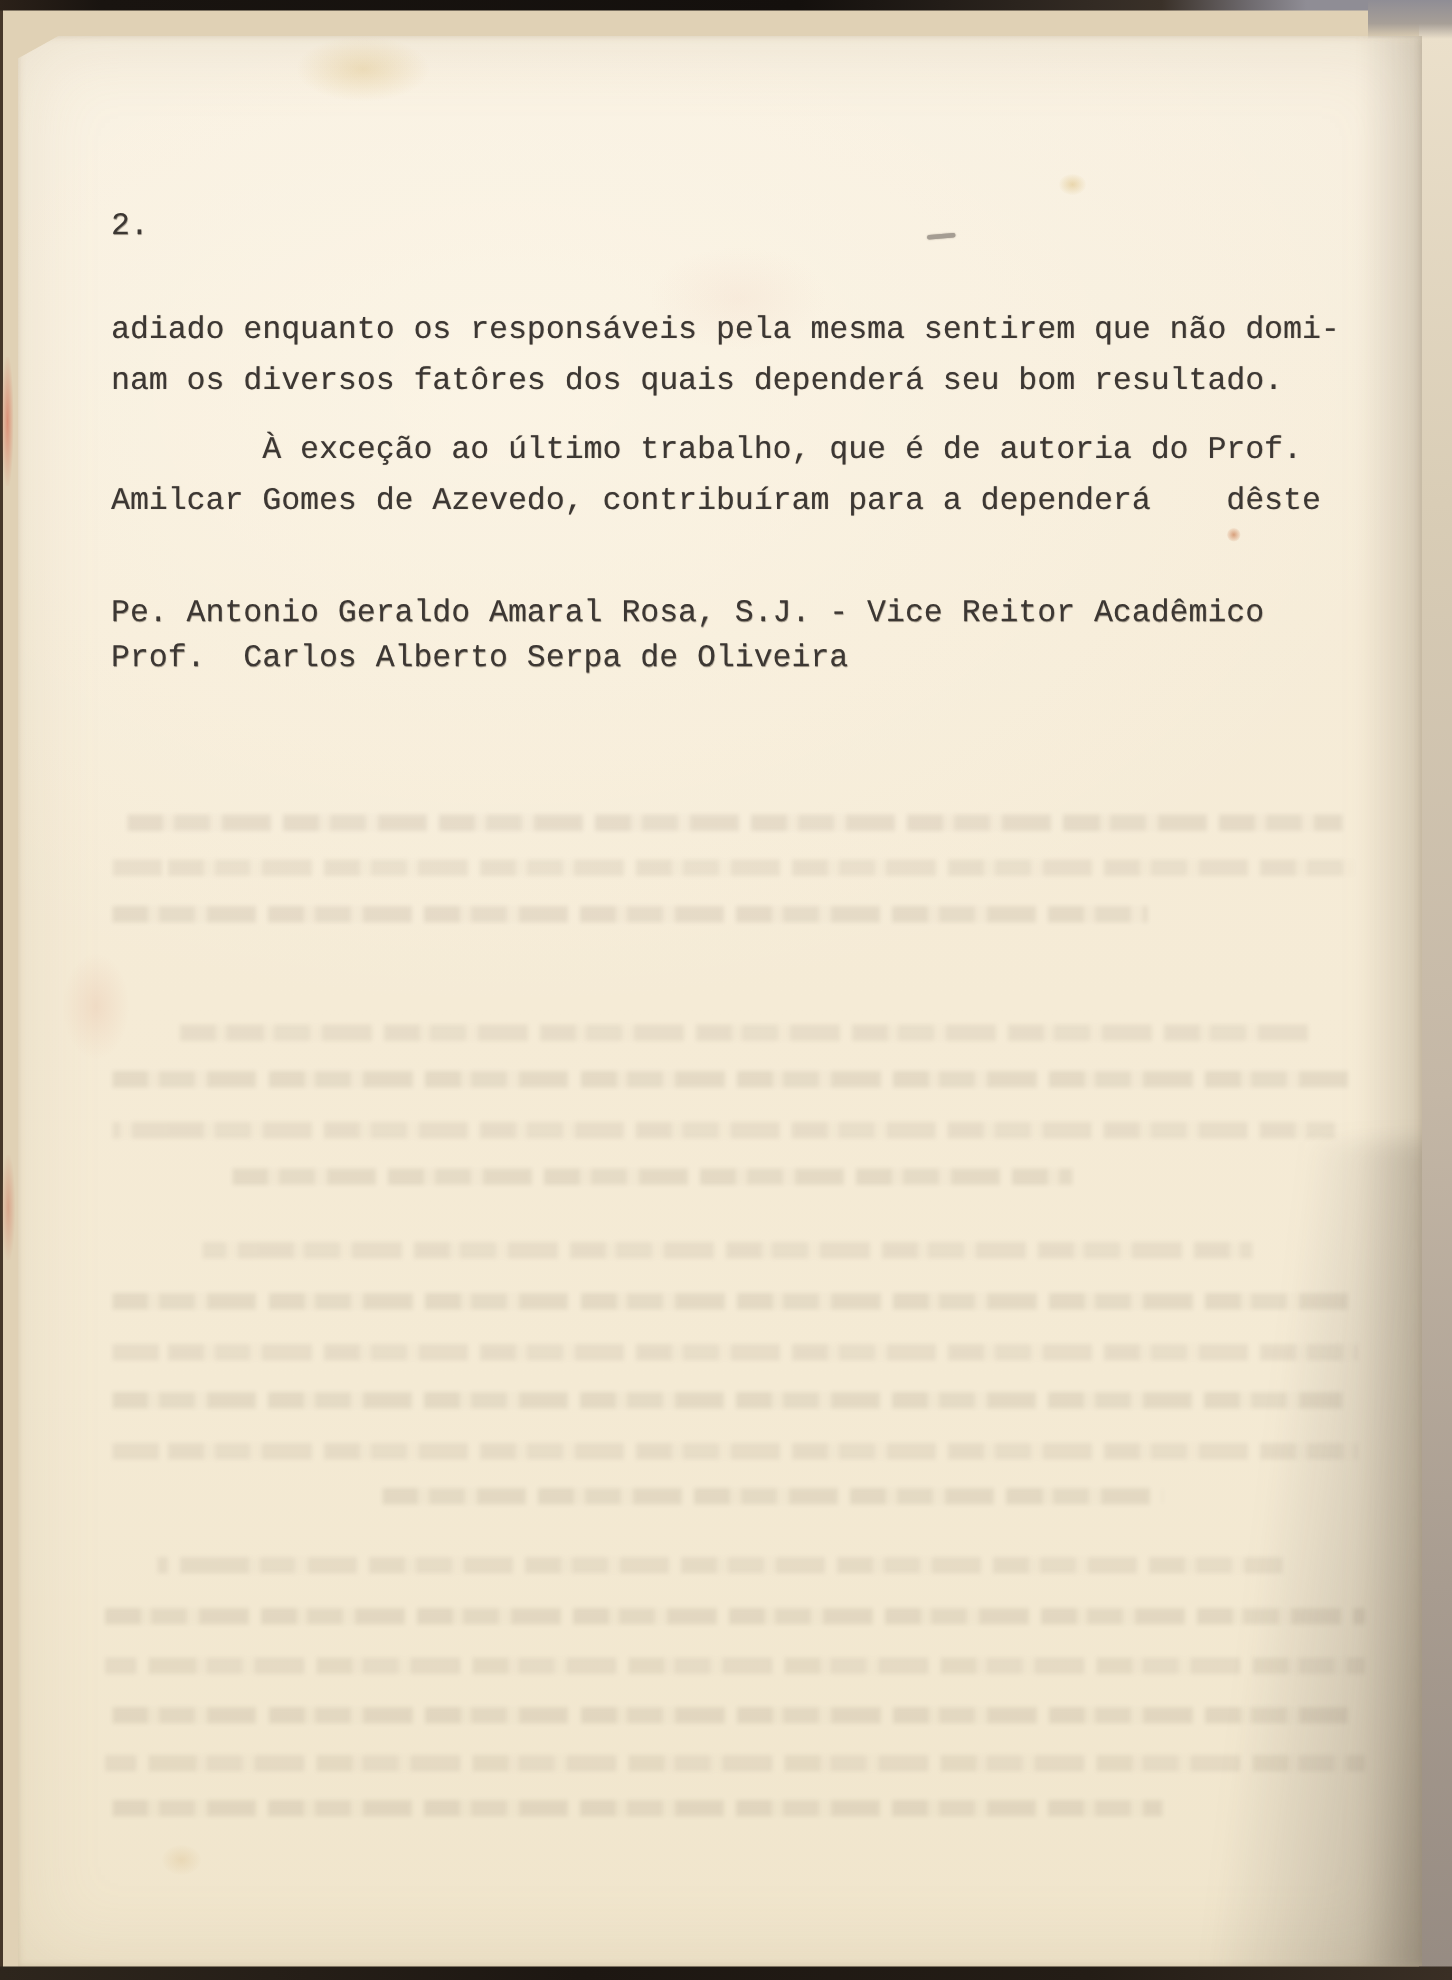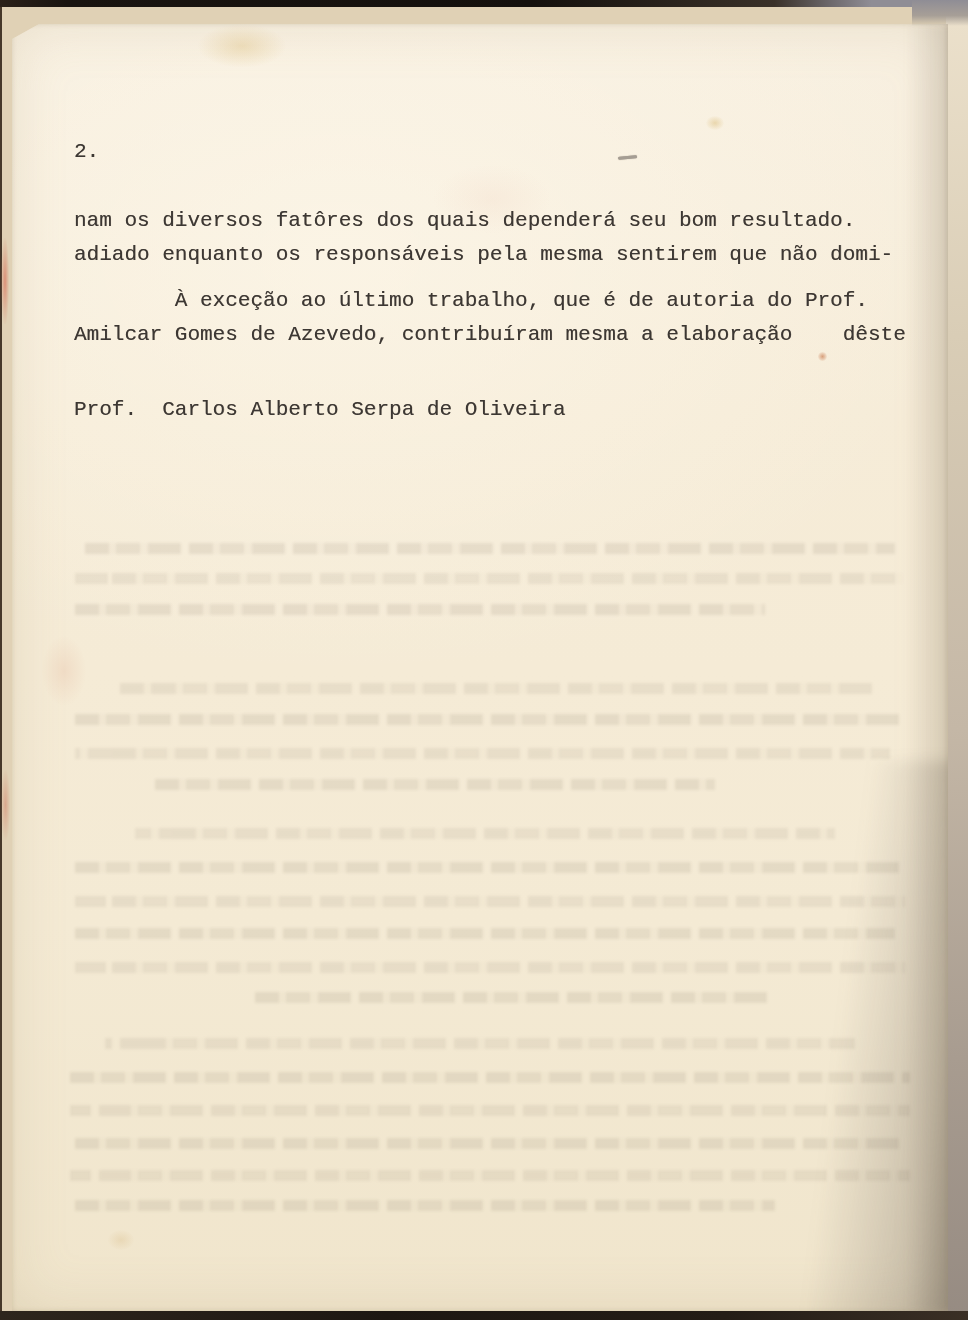--- a/index.html
+++ b/index.html
@@ -145,30 +145,31 @@
     <div class="stain" style="left:96px; top:1206px; width:26px; height:20px;
                 background: radial-gradient(ellipse at center, rgba(200,160,90,.2), rgba(200,160,90,0) 75%);"></div>
     <div class="stain" style="left:420px; top:140px; width:120px; height:70px;
                 background: radial-gradient(ellipse at center, rgba(225,170,150,.10), rgba(225,170,150,0) 70%);"></div>
 
     <div class="dash"></div>
 
     <div class="pagenum line">2.</div>
 
     <div class="para1">
+      <div class="line">adiado enquanto os responsáveis pela mesma sentirem que não domi-</div>
       <div class="line">nam os diversos fatôres dos quais dependerá seu bom resultado.</div>
-      <div class="line">adiado enquanto os responsáveis pela mesma sentirem que não domi-</div>
     </div>
 
     <div class="para2">
       <div class="line">        À exceção ao último trabalho, que é de autoria do Prof.</div>
-      <div class="line">Amilcar Gomes de Azevedo, contribuíram mesma a elaboração    dêste</div>
+      <div class="line">Amilcar Gomes de Azevedo, contribuíram para a dependerá    dêste</div>
     </div>
 
     <div class="contribs">
+      <div class="line">Pe. Antonio Geraldo Amaral Rosa, S.J. - Vice Reitor Acadêmico</div>
       <div class="line">Prof.  Carlos Alberto Serpa de Oliveira</div>
     </div>
 
     <div class="bleed" style="left:73px;  top:519px;  width:810px;"></div>
     <div class="bleed b2" style="left:63px;  top:549px;  width:828px;"></div>
     <div class="bleed" style="left:63px;  top:580px;  width:690px;"></div>
 
     <div class="bleed b2" style="left:103px; top:659px;  width:760px;"></div>
     <div class="bleed" style="left:63px;  top:690px;  width:830px;"></div>
     <div class="bleed b2" style="left:63px;  top:724px;  width:815px;"></div>

